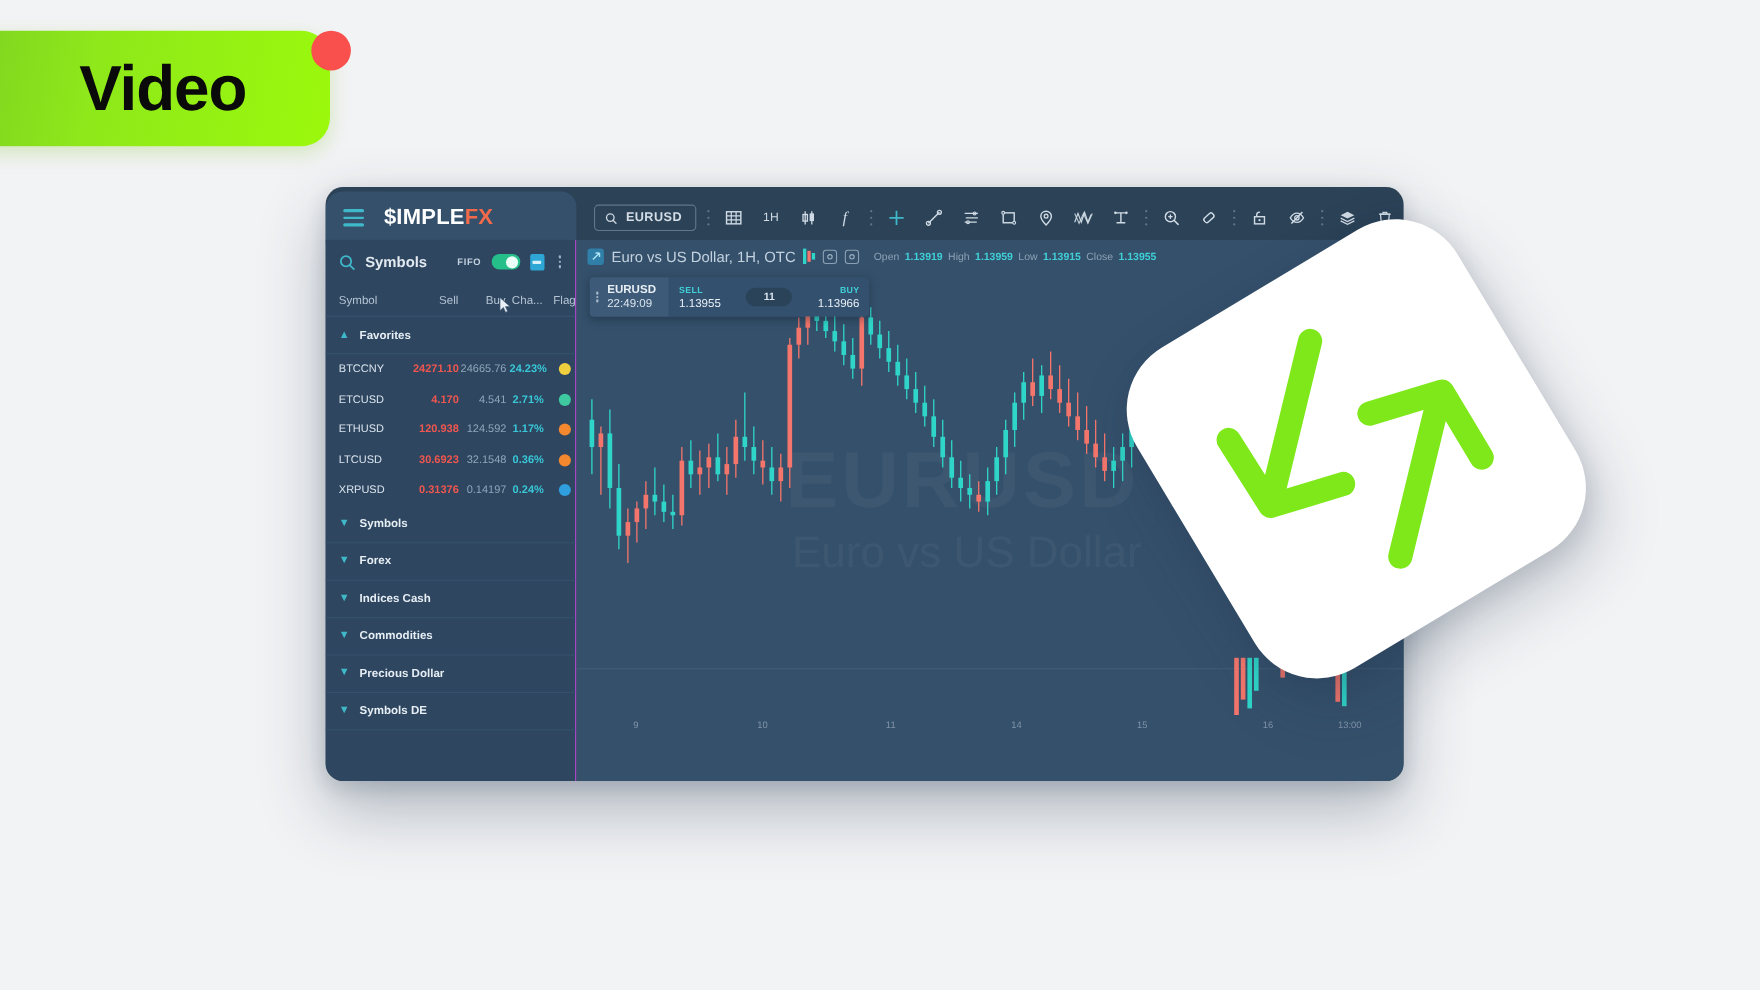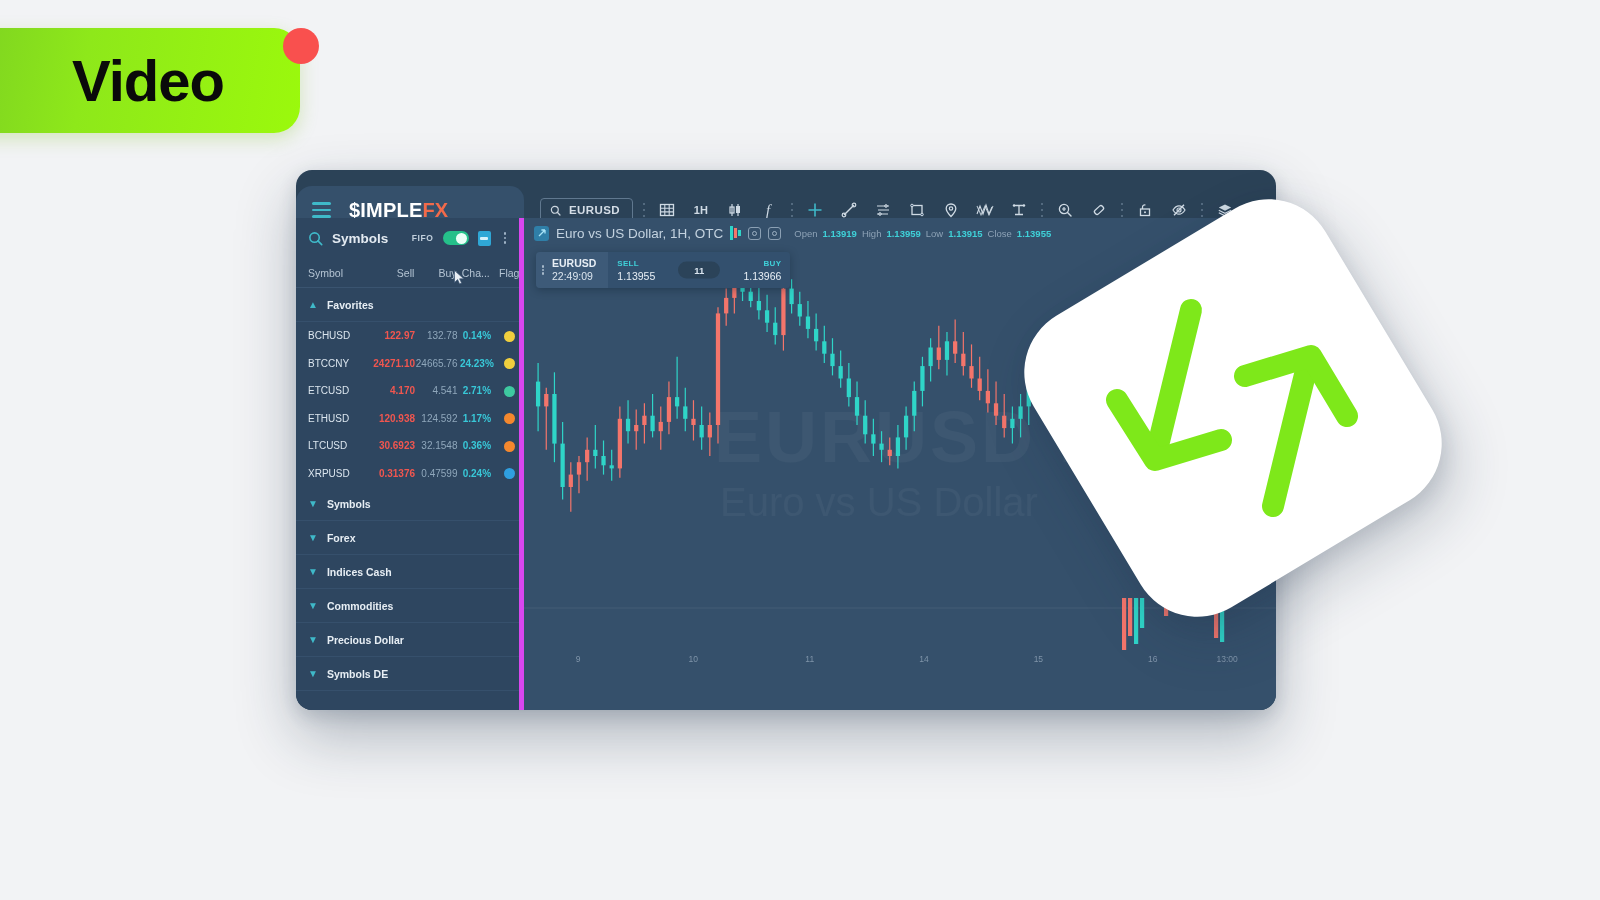--- a/index.html
+++ b/index.html
@@ -34,21 +34,21 @@
     position: absolute; left: 296px; top: 170px;
     width: 980px; height: 540px;
     background: #2b4257;
     border-radius: 16px;
     overflow: hidden;
     box-shadow: 0 26px 60px rgba(25,45,70,0.30), 0 6px 18px rgba(25,45,70,0.16);
   }
 
   
   #topbar {
-    position: absolute; left: 0; top: 16px; width: 100%; height: 48px;
+    position: absolute; left: 0; top: 4px; width: 100%; height: 48px;
     display: flex; align-items: center;
   }
   #topbar-left {
     width: 228px; height: 48px;
     background: #35506b;
     border-radius: 16px 14px 0 0;
     display: flex; align-items: center; gap: 18px; padding-left: 16px;
   }
   #hamburger-icon { display: flex; flex-direction: column; gap: 4px; cursor: pointer; }
   #hamburger-icon i { display: block; width: 19px; height: 2.5px; background: #3fb9c9; border-radius: 2px; }
@@ -69,28 +69,28 @@
   }
   .sym-search svg { opacity: .95; }
 
   .tb-sep { width: 2px; height: 14px; display: flex; flex-direction: column; justify-content: space-between; opacity: .55; }
   .tb-sep i { width: 2px; height: 2px; background: #8ca3b8; border-radius: 50%; display: block; }
 
   .tb-btn {
     width: 24px; height: 24px; display: flex; align-items: center; justify-content: center;
     color: #cfdae4; cursor: pointer; flex: none;
   }
-  .tb-btn.txt { font-size: 11px; font-weight: bold; letter-spacing: .2px; text-align: center; }
+  .tb-btn.txt { font-size: 11px; font-weight: normal; letter-spacing: .2px; text-align: center; }
   .tb-btn.accent { color: #3fb9c9; }
 
   
   #sidebar {
     position: absolute; left: 0; top: 48px; width: 228px; bottom: 0;
     background: #2e4660;
-    border-right: 5px solid #d946ef;
+    border-right: 1px solid #d946ef;
   }
   #sidebar-head {
     height: 40px; display: flex; align-items: center; gap: 9px; padding: 0 9px 0 12px;
   }
   #symbols-label { color: #e3eaf1; font-size: 13.5px; font-weight: bold; flex: 1; }
   #fifo-label { color: #c2d0dd; font-size: 8.5px; font-weight: bold; letter-spacing: .6px; }
   #fifo-toggle {
     width: 26px; height: 14px; border-radius: 8px; background: #25c08a;
     position: relative; cursor: pointer;
   }
@@ -431,27 +431,20 @@
       <span class="c-flag">Flag</span>
     </div>
 
     <div class="group-row">
       <span class="chev">▲</span>
       <span class="gname">Favorites</span>
     </div>
 
     <div id="symbol-rows">
         <div class="sym-row">
-          <span class="c-sym">BCHUSD</span>
-          <span class="c-sell">122.97</span>
-          <span class="c-buy">132.78</span>
-          <span class="c-chg">0.14%</span>
-          <span class="c-flag"><span class="dot" style="background: rgb(240, 207, 62);"></span></span>
-        </div>
-        <div class="sym-row">
           <span class="c-sym">BTCCNY</span>
           <span class="c-sell">24271.10</span>
           <span class="c-buy">24665.76</span>
           <span class="c-chg">24.23%</span>
           <span class="c-flag"><span class="dot" style="background: rgb(240, 207, 62);"></span></span>
         </div>
         <div class="sym-row">
           <span class="c-sym">ETCUSD</span>
           <span class="c-sell">4.170</span>
           <span class="c-buy">4.541</span>
@@ -468,21 +461,21 @@
         <div class="sym-row">
           <span class="c-sym">LTCUSD</span>
           <span class="c-sell">30.6923</span>
           <span class="c-buy">32.1548</span>
           <span class="c-chg">0.36%</span>
           <span class="c-flag"><span class="dot" style="background: rgb(244, 136, 46);"></span></span>
         </div>
         <div class="sym-row">
           <span class="c-sym">XRPUSD</span>
           <span class="c-sell">0.31376</span>
-          <span class="c-buy">0.47599</span>
+          <span class="c-buy">0.14197</span>
           <span class="c-chg">0.24%</span>
           <span class="c-flag"><span class="dot" style="background: rgb(47, 159, 224);"></span></span>
         </div>
       </div>
     <div id="group-rows">
         <div class="group-row">
           <span class="chev">▼</span>
           <span class="gname">Symbols</span>
         </div>
         <div class="group-row">

